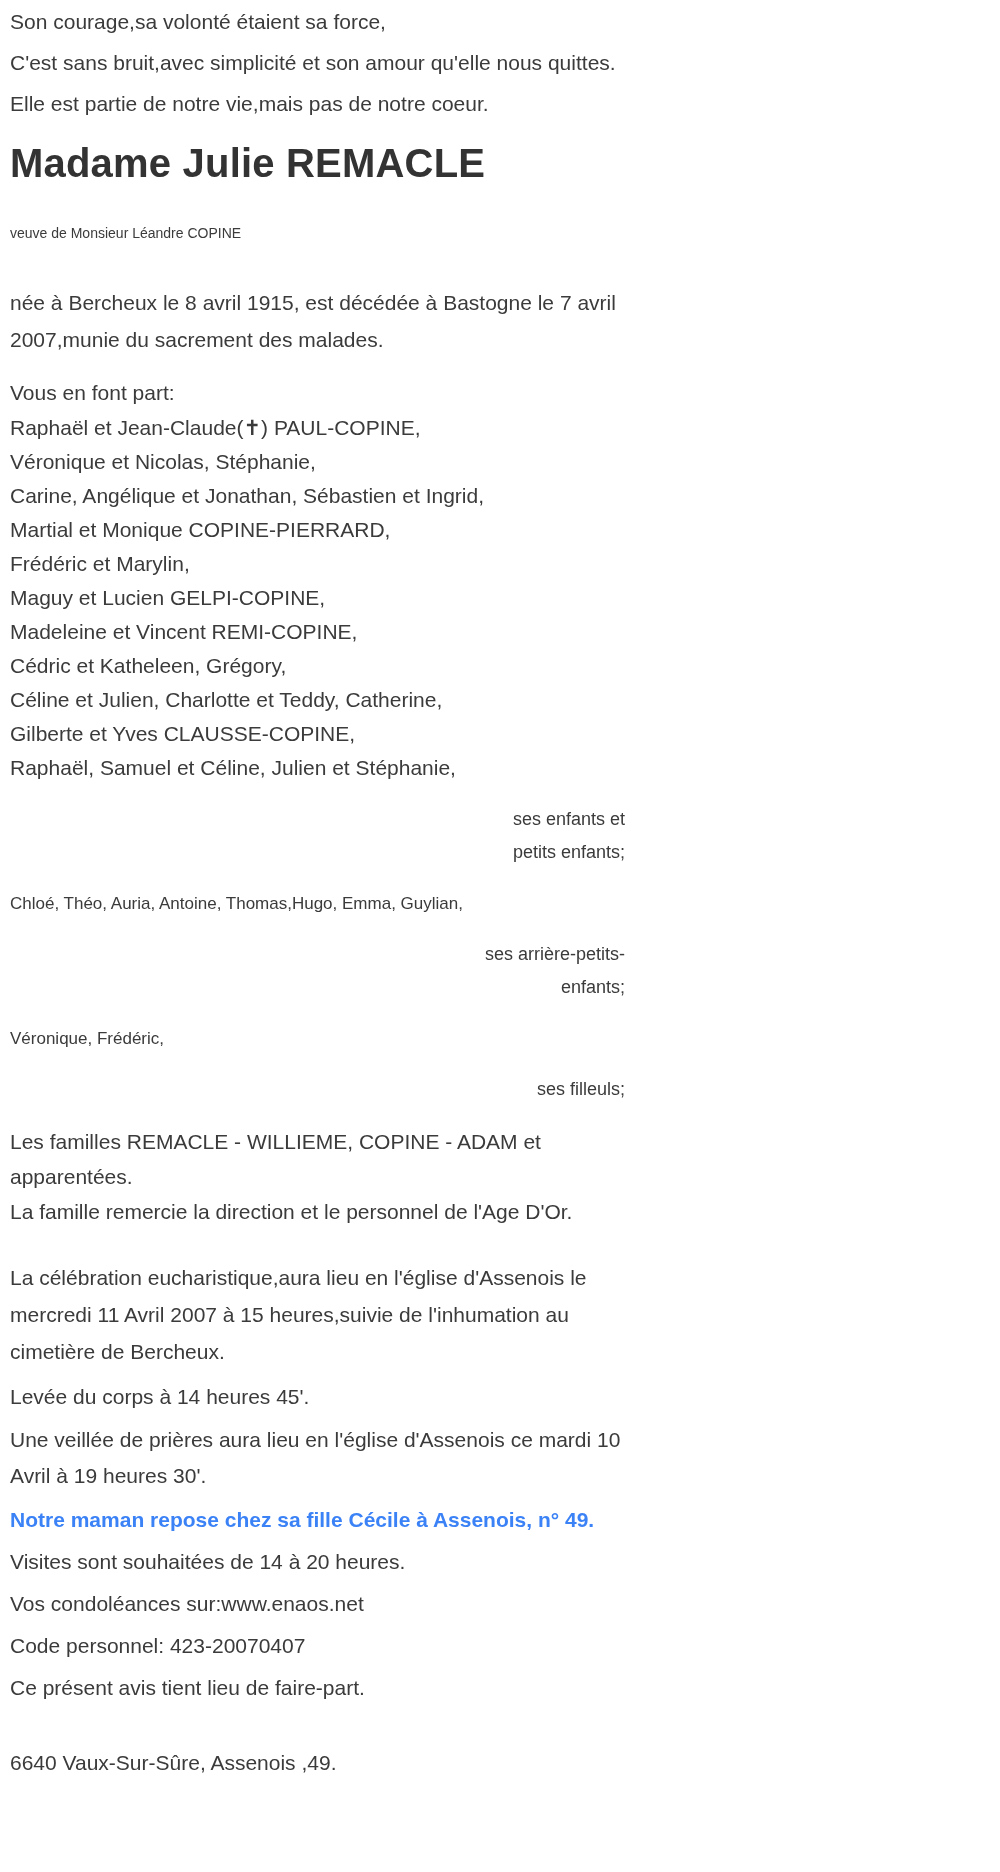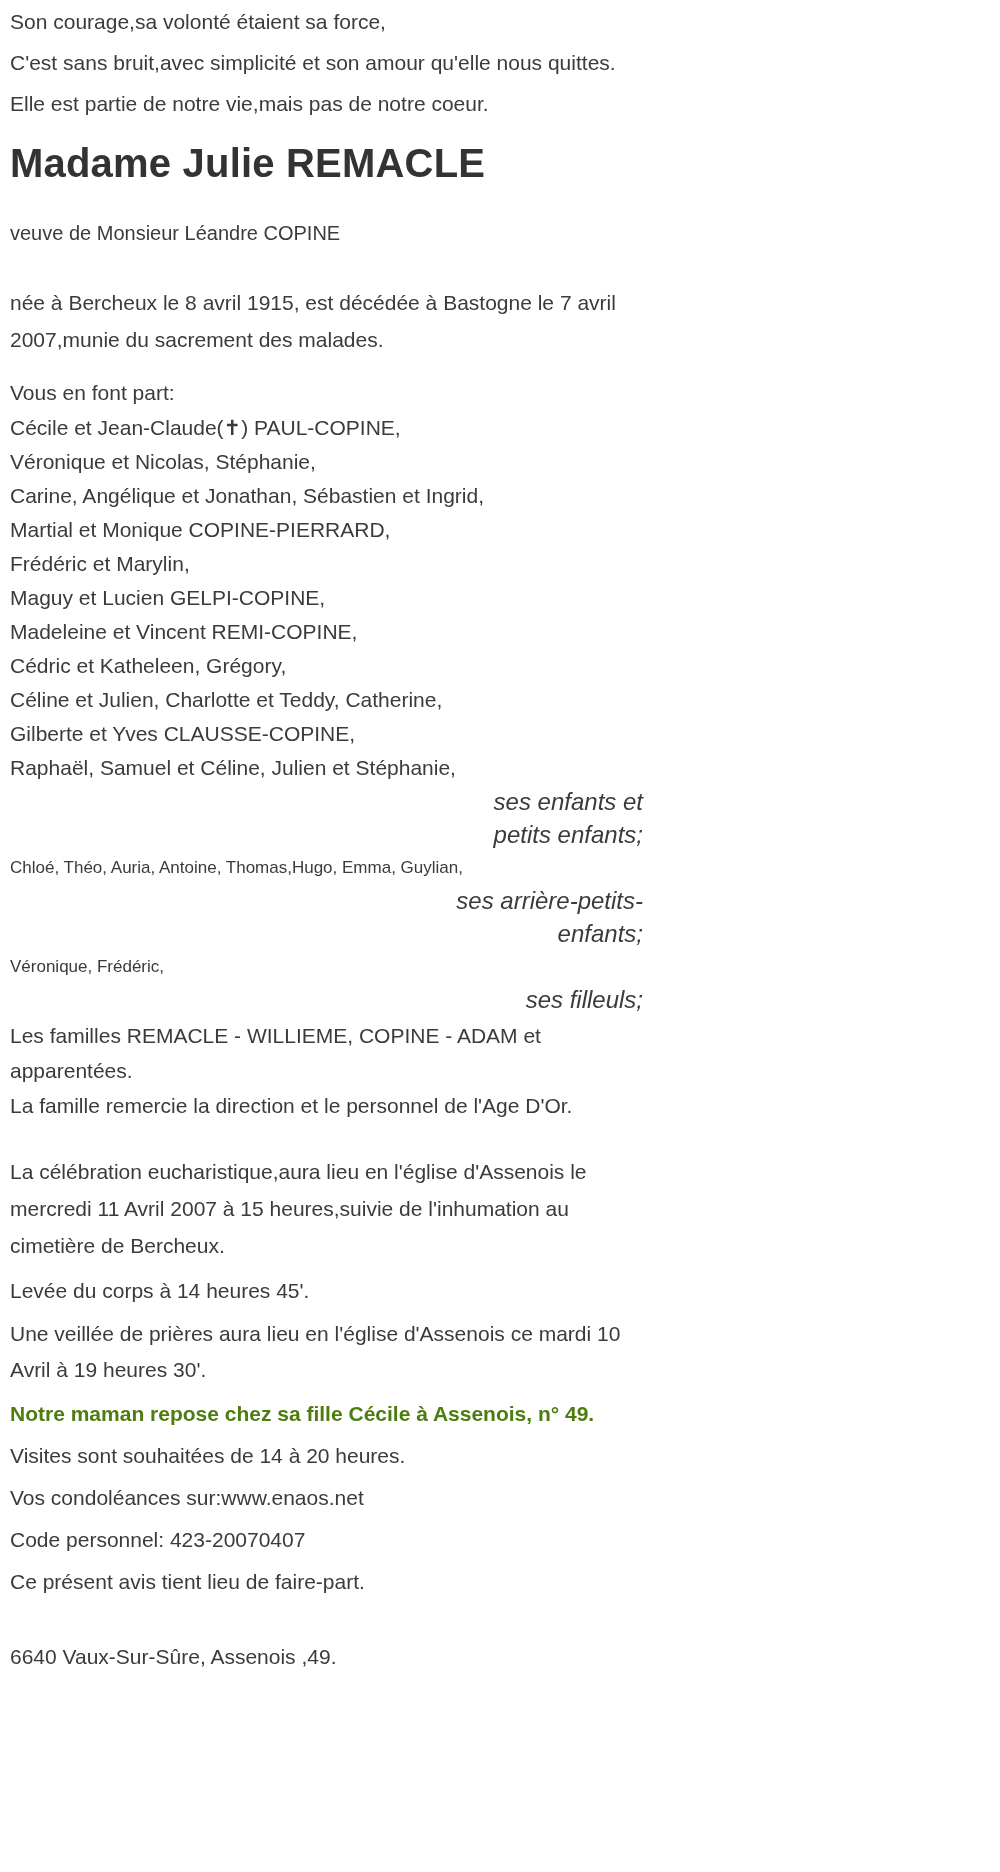--- a/index.html
+++ b/index.html
@@ -30,21 +30,21 @@
   }
   .deceased-name {
     font-size: 40px;
     line-height: 40px;
     font-weight: 700;
     color: #333333;
     margin: 26px 0 34px 0;
     letter-spacing: 0.2px;
   }
   .body-line {
-    font-size: 20px;
+    font-size: 14px;
     line-height: 33px;
   }
   .spouse-line {
     margin: 0 0 34px 0;
   }
   .life-dates {
     font-size: 21px;
     line-height: 37px;
     margin: 0 0 18px 0;
   }
@@ -54,26 +54,25 @@
     margin: 0 0 2px 0;
   }
   .family-list {
     font-size: 21px;
     line-height: 34px;
   }
   .family-list p {
     margin: 0;
   }
   .relation {
-    font-size: 24px;
+    font-size: 18px;
     line-height: 33px;
-    font-style: italic;
     text-align: right;
     white-space: pre-line;
-    margin: 0;
+    margin: 18px;
   }
   .names-line {
     font-size: 17px;
     line-height: 33px;
     margin: 0;
   }
   .families-block {
     margin-top: 2px;
     font-size: 21px;
     line-height: 35px;
@@ -88,21 +87,21 @@
     line-height: 33px;
     margin: 0 0 9px 0;
   }
   .vigil-para {
     font-size: 21px;
     line-height: 36px;
     margin: 0 0 9px 0;
   }
   .bold-line {
     font-weight: 700;
-    color: #4d7c0f;
+    color: #3b82f6;
   }
   .address-line {
     font-size: 21px;
     line-height: 33px;
     margin: 42px 0 0 0;
   }
 </style>
 </head>
 <body>
 
@@ -114,21 +113,21 @@
 
   <h1 class="deceased-name">Madame Julie REMACLE</h1>
 
   <p class="body-line spouse-line">veuve de Monsieur Léandre COPINE</p>
 
   <p class="life-dates">née à Bercheux le 8 avril 1915, est décédée à Bastogne le 7 avril 2007,munie du sacrement des malades.</p>
 
   <p class="announce-intro">Vous en font part:</p>
 
   <div class="family-list">
-    <p>Cécile et Jean-Claude(✝) PAUL-COPINE,</p>
+    <p>Raphaël et Jean-Claude(✝) PAUL-COPINE,</p>
     <p>Véronique et Nicolas, Stéphanie,</p>
     <p>Carine, Angélique et Jonathan, Sébastien et Ingrid,</p>
     <p>Martial et Monique COPINE-PIERRARD,</p>
     <p>Frédéric et Marylin,</p>
     <p>Maguy et Lucien GELPI-COPINE,</p>
     <p>Madeleine et Vincent REMI-COPINE,</p>
     <p>Cédric et Katheleen, Grégory,</p>
     <p>Céline et Julien, Charlotte et Teddy, Catherine,</p>
     <p>Gilberte et Yves CLAUSSE-COPINE,</p>
     <p>Raphaël, Samuel et Céline, Julien et Stéphanie,</p>

